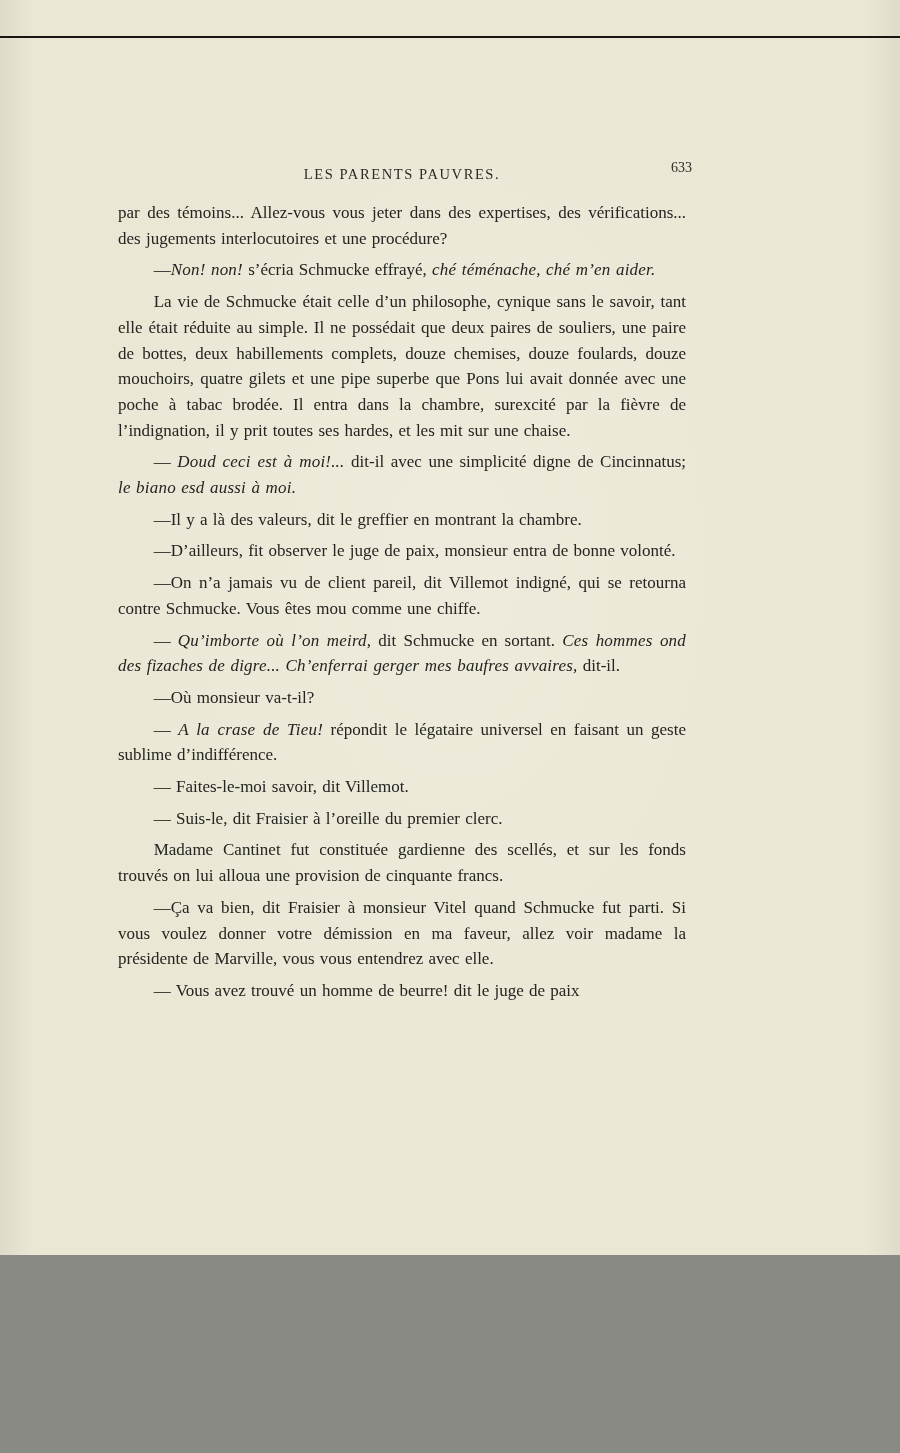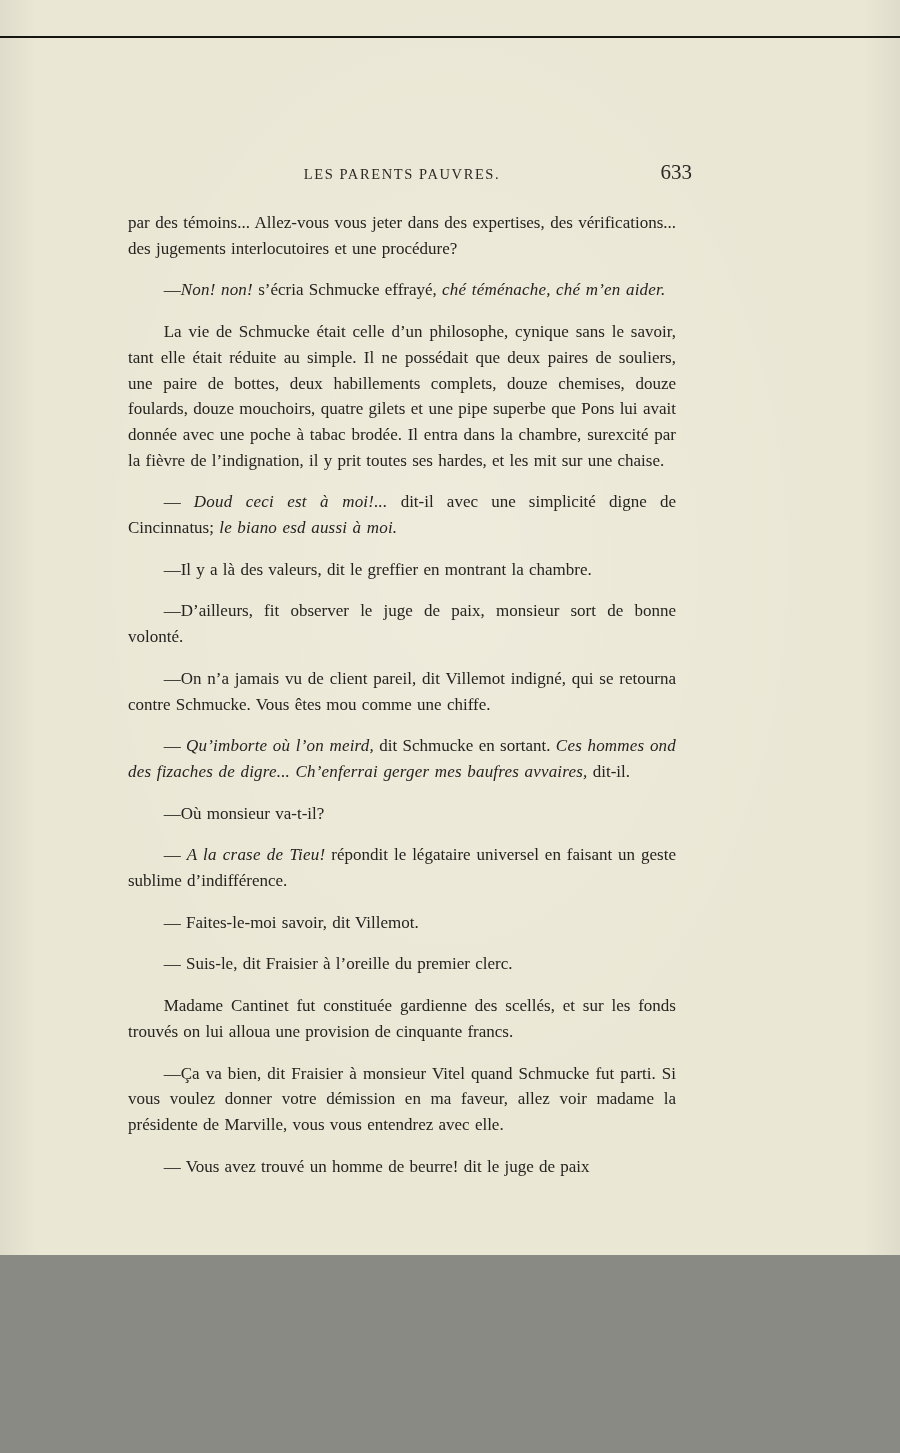--- a/index.html
+++ b/index.html
@@ -45,25 +45,25 @@
     text-align: center;
     top: 6px;
     font-size: 14.5px;
     letter-spacing: 1.6px;
     color: #2b2a24;
   }
   .page-number {
     position: absolute;
     right: 0;
     top: 0;
-    font-size: 21px;
+    font-size: 14px;
     color: #2b2a24;
   }
   .body-text p {
-    margin: 16px;
+    margin: 6px;
     padding: 0;
     font-size: 17px;
     line-height: 25.7px;
     text-align: justify;
     text-indent: 2.1em;
     word-spacing: 1px;
   }
   .body-text p.no-indent {
     text-indent: 0;
   }
@@ -81,21 +81,21 @@
     <div class="running-header">
       <div class="running-title">LES PARENTS PAUVRES.</div>
       <div class="page-number">633</div>
     </div>
     <div class="body-text">
         <p class="no-indent"><span>par des témoins... Allez-vous vous jeter dans des expertises, des vérifications... des jugements interlocutoires et une procédure?</span></p>
         <p><span>—</span><span class="italic">Non! non!</span><span> s’écria Schmucke effrayé, </span><span class="italic">ché téménache, ché m’en aider.</span></p>
         <p><span>La vie de Schmucke était celle d’un philosophe, cynique sans le savoir, tant elle était réduite au simple. Il ne possédait que deux paires de souliers, une paire de bottes, deux habillements complets, douze chemises, douze foulards, douze mouchoirs, quatre gilets et une pipe superbe que Pons lui avait donnée avec une poche à tabac brodée. Il entra dans la chambre, surexcité par la fièvre de l’indignation, il y prit toutes ses hardes, et les mit sur une chaise.</span></p>
         <p><span>— </span><span class="italic">Doud ceci est à moi!...</span><span> dit-il avec une simplicité digne de Cincinnatus; </span><span class="italic">le biano esd aussi à moi.</span></p>
         <p><span>—Il y a là des valeurs, dit le greffier en montrant la chambre.</span></p>
-        <p><span>—D’ailleurs, fit observer le juge de paix, monsieur sort de bonne volonté.</span></p>
+        <p><span>—D’ailleurs, fit observer le juge de paix, monsieur entra de bonne volonté.</span></p>
         <p><span>—On n’a jamais vu de client pareil, dit Villemot indigné, qui se retourna contre Schmucke. Vous êtes mou comme une chiffe.</span></p>
         <p><span>— </span><span class="italic">Qu’imborte où l’on meird,</span><span> dit Schmucke en sortant. </span><span class="italic">Ces hommes ond des fizaches de digre... Ch’enferrai gerger mes baufres avvaires,</span><span> dit-il.</span></p>
         <p><span>—Où monsieur va-t-il?</span></p>
         <p><span>— </span><span class="italic">A la crase de Tieu!</span><span> répondit le légataire universel en faisant un geste sublime d’indifférence.</span></p>
         <p><span>— Faites-le-moi savoir, dit Villemot.</span></p>
         <p><span>— Suis-le, dit Fraisier à l’oreille du premier clerc.</span></p>
         <p><span>Madame Cantinet fut constituée gardienne des scellés, et sur les fonds trouvés on lui alloua une provision de cinquante francs.</span></p>
         <p><span>—Ça va bien, dit Fraisier à monsieur Vitel quand Schmucke fut parti. Si vous voulez donner votre démission en ma faveur, allez voir madame la présidente de Marville, vous vous entendrez avec elle.</span></p>
         <p><span>— Vous avez trouvé un homme de beurre! dit le juge de paix</span></p>
       </div>

